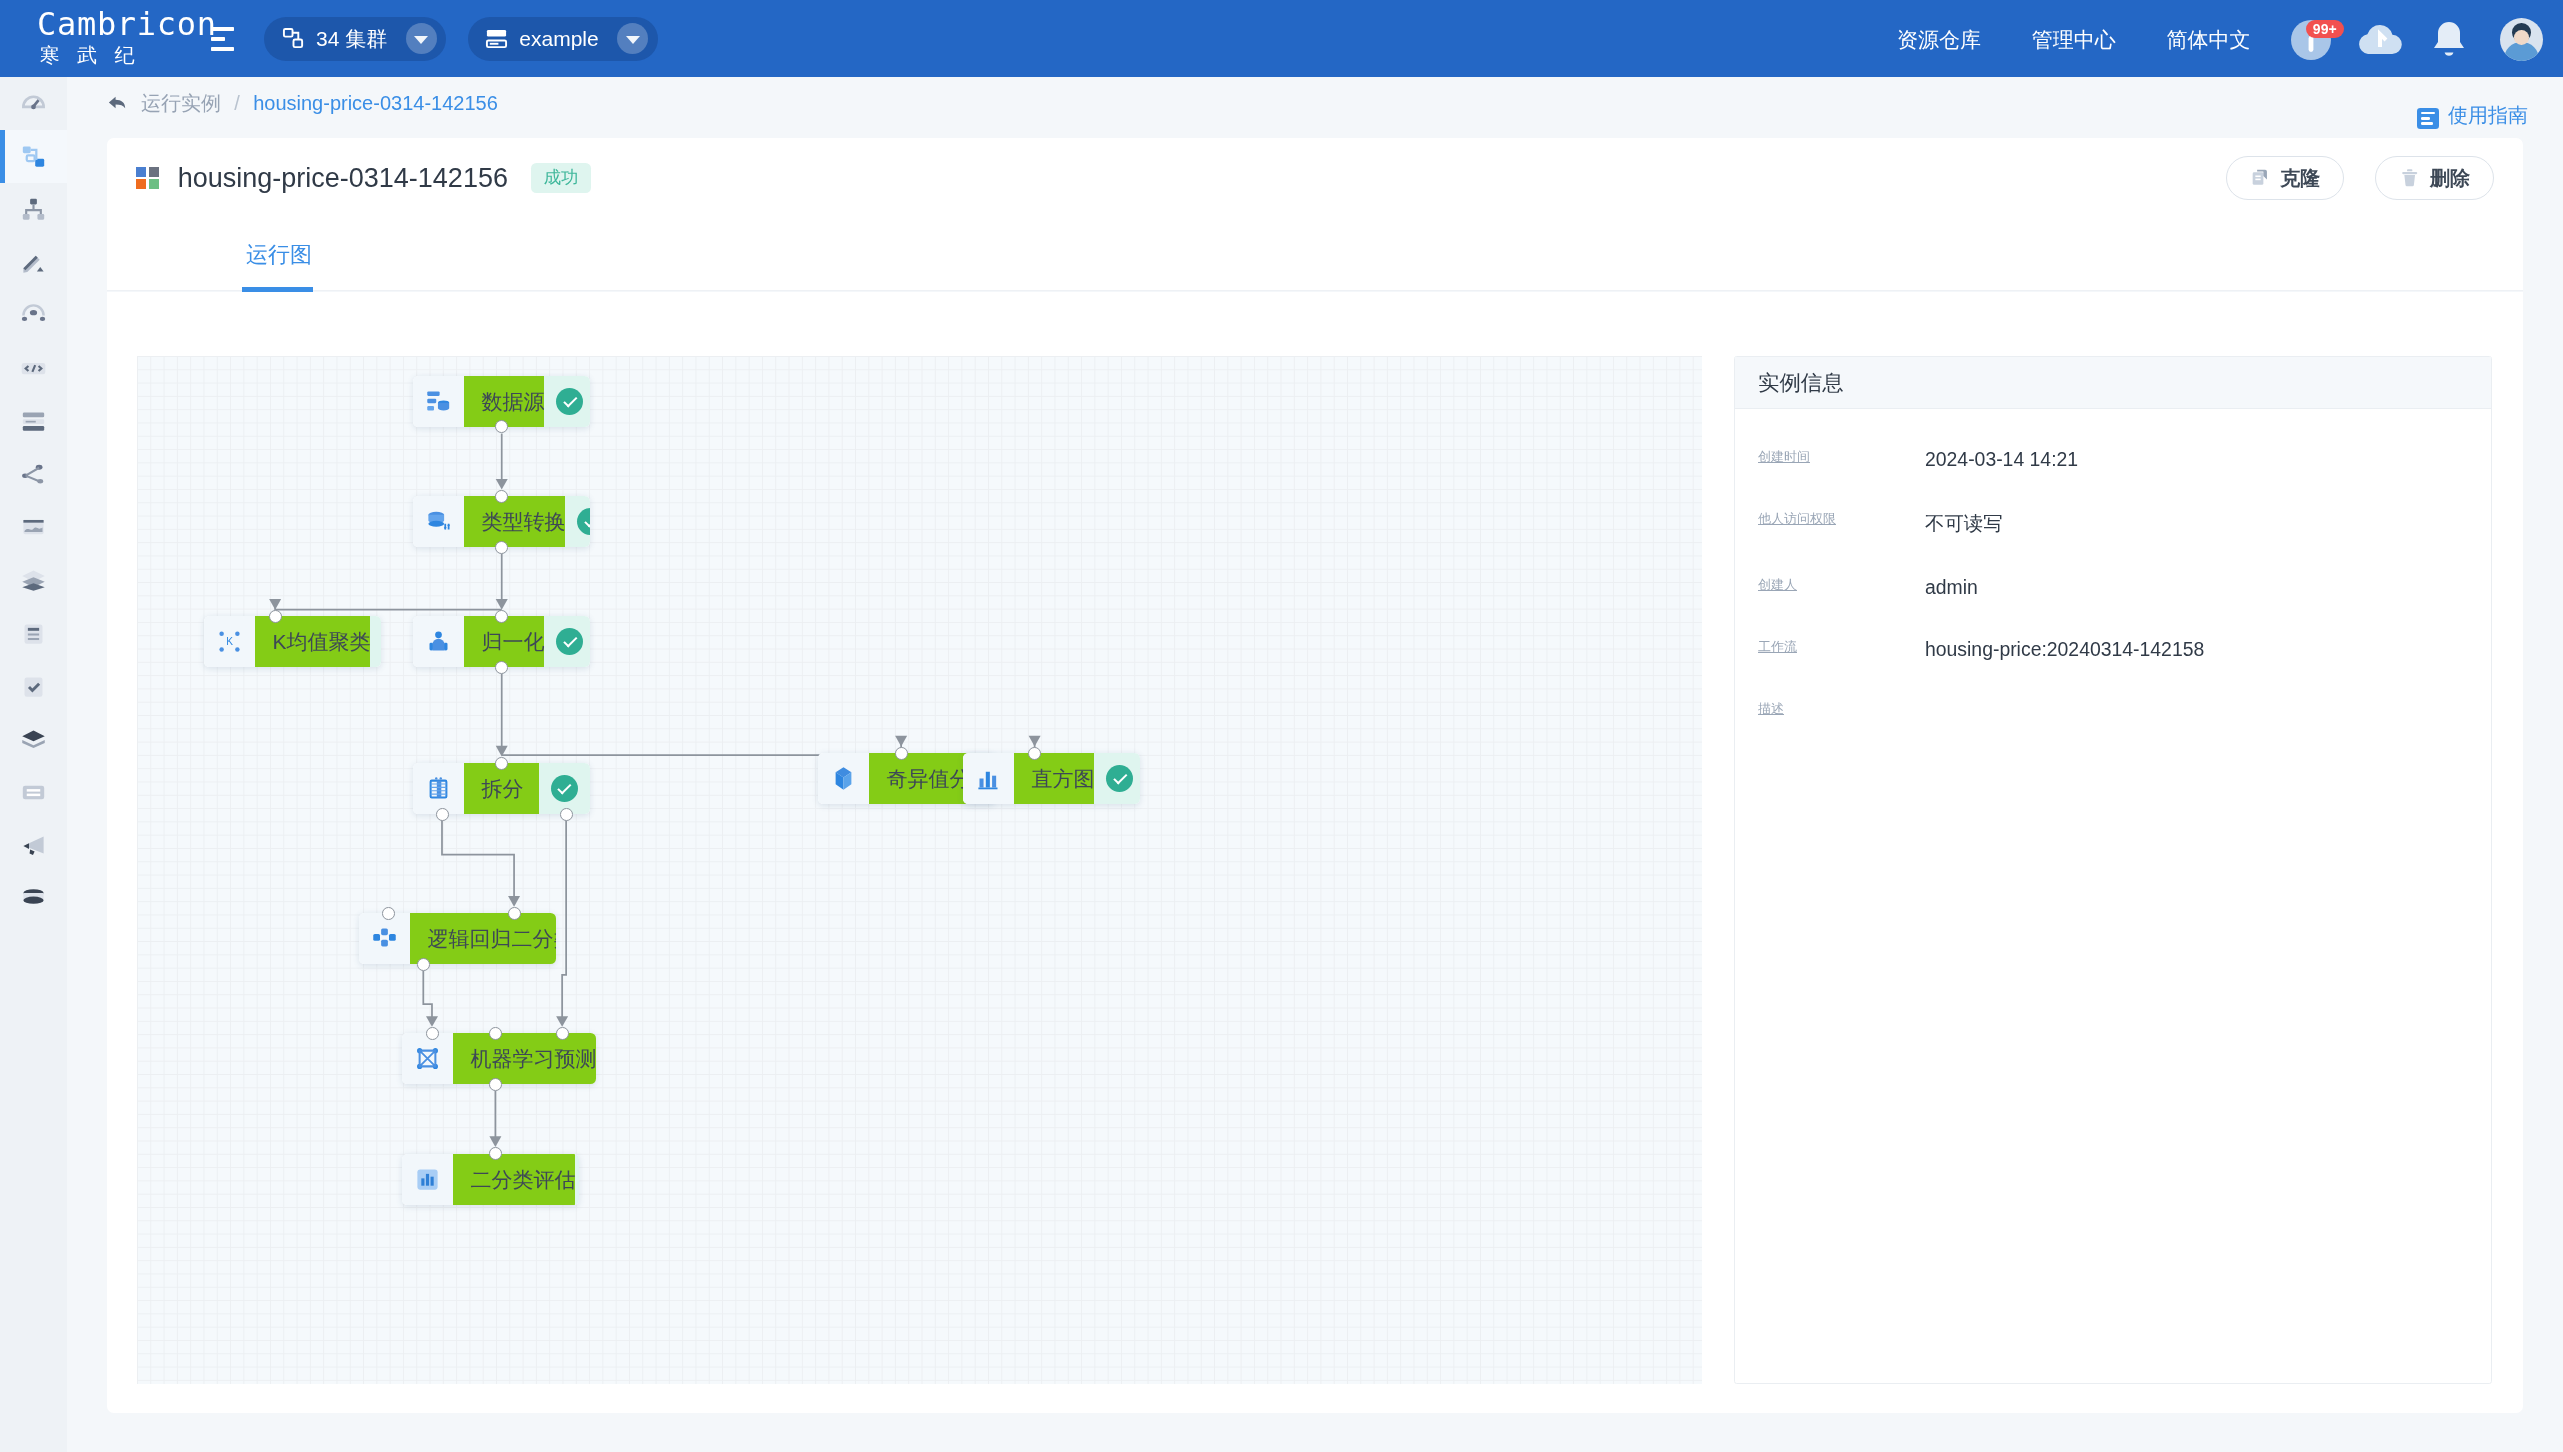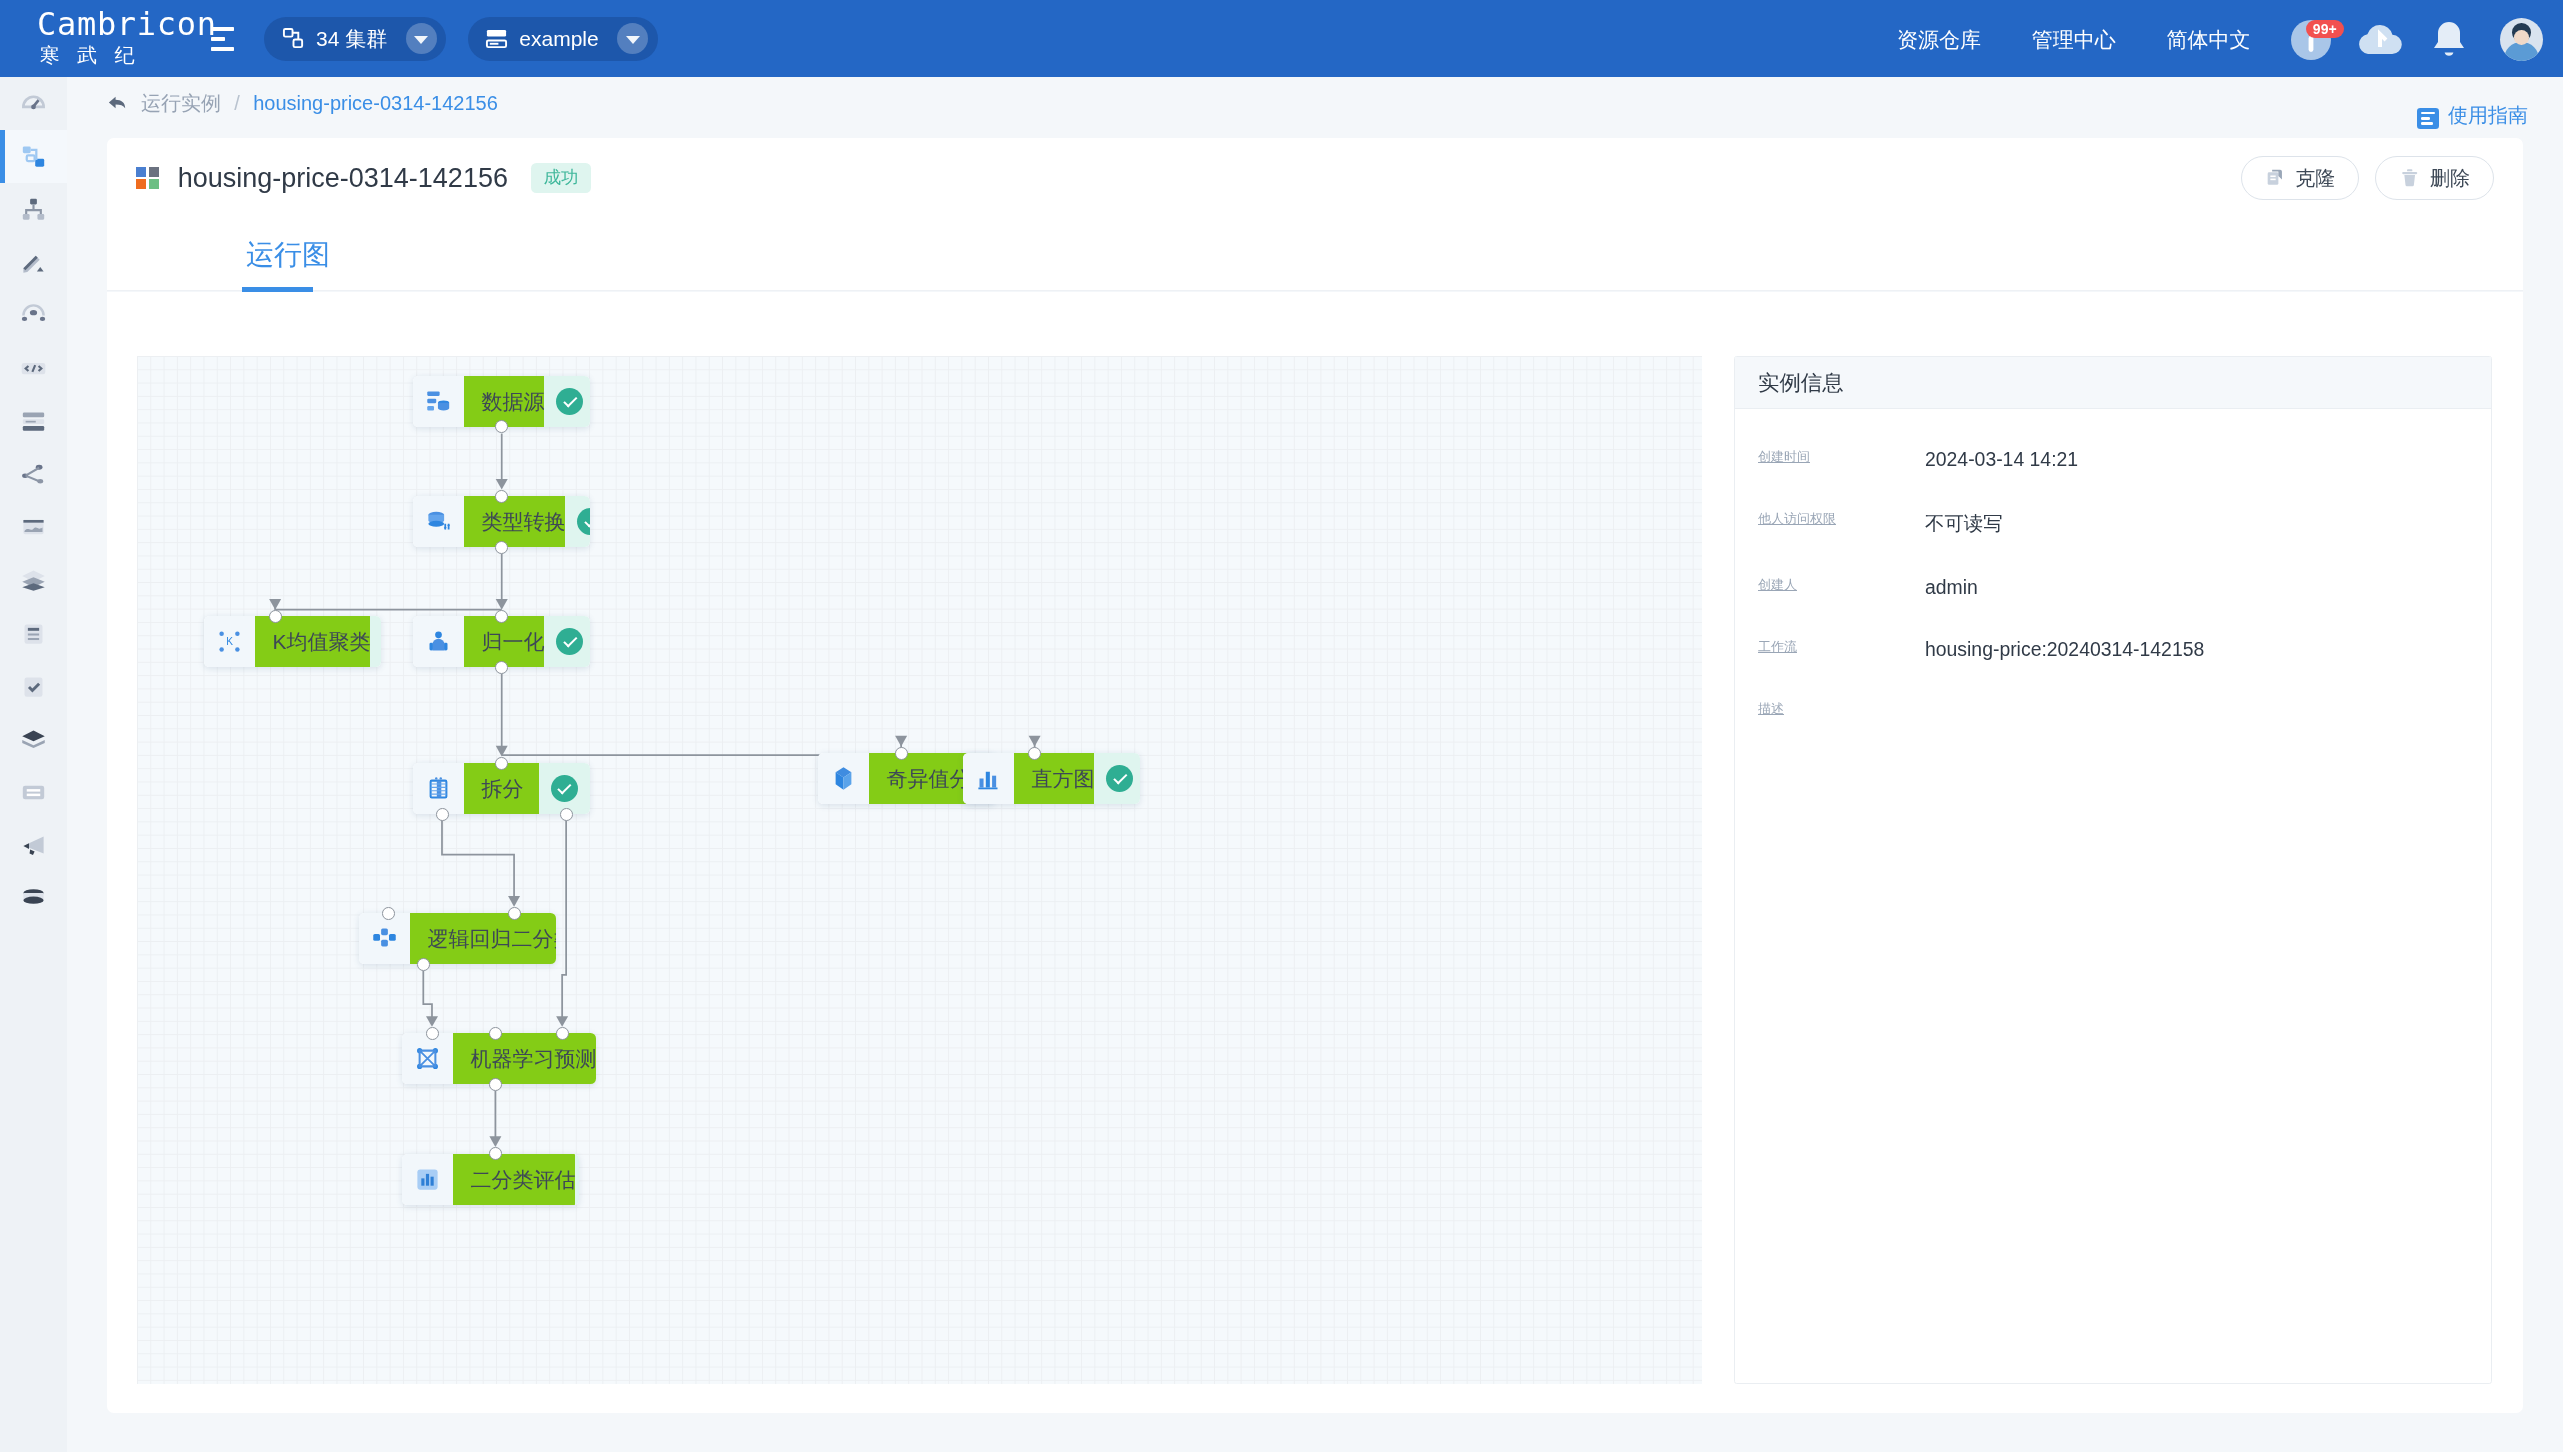--- a/index.html
+++ b/index.html
@@ -117,36 +117,36 @@
     background:#fff; border-radius:6.7px 6.7px 0 0; display:flex; align-items:center;
   }
   .tgrid{ margin-left:29px; width:23px; height:23px;
     display:grid; grid-template-columns:10px 10px; grid-template-rows:10px 10px; gap:2.7px;}
   .tgrid s{display:block;}
   #page-title{ font-size:27px; color:#303a47; margin-left:18.7px; white-space:nowrap;}
   #status-badge{
     margin-left:23px; background:#dff5ef; color:#3fb79b; font-size:17.4px;
     border-radius:5.3px; padding:6px 12.7px; line-height:1;
   }
-  .tbtns{ position:absolute; right:29px; display:flex; gap:16px;}
+  .tbtns{ position:absolute; right:29px; display:flex; gap:31px;font-weight:bold;}
   .obtn{
     height:44px; border:1.3px solid #dde3ea; border-radius:22px; background:#fff;
     display:flex; align-items:center; padding:0 23px; cursor:pointer;
     font-size:20px; color:#3d4856; white-space:nowrap;
   }
   .obtn svg{ width:21.4px;height:21.4px; margin-right:9.3px;}
 
   
   #tabstrip{
     position:absolute; left:107px; top:218px; width:2416px; height:73px;
     background:#fff; border-bottom:1.3px solid #eef1f5;
   }
   .tab{
     position:absolute; left:139px; top:0; height:73px; display:flex;
-    align-items:center; color:#3a8ee6; font-size:28px; cursor:pointer;
+    align-items:center; color:#3a8ee6; font-size:22px; cursor:pointer;
   }
   .tab-underline{ position:absolute; left:135px; top:69px; width:71px; height:4.7px; background:#3a8ee6;}
 
   
   #content{
     position:absolute; left:107px; top:292px; width:2416px; height:1121px;
     background:#fff; border-radius:0 0 6.7px 6.7px;
   }
 
   

